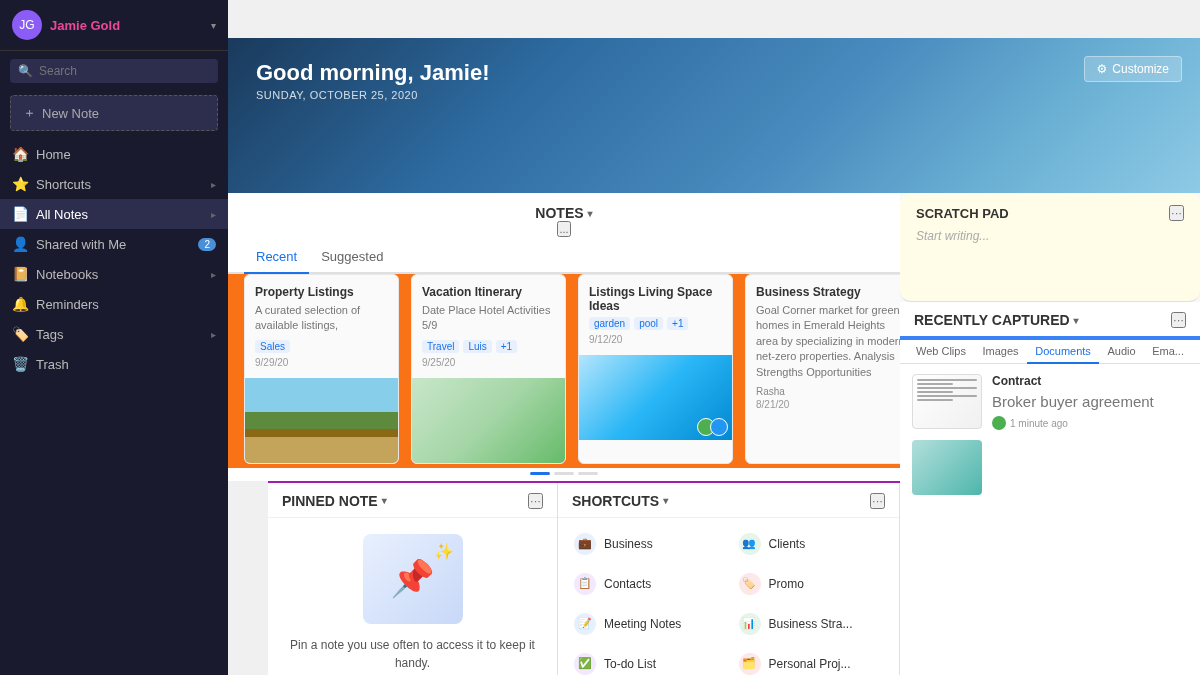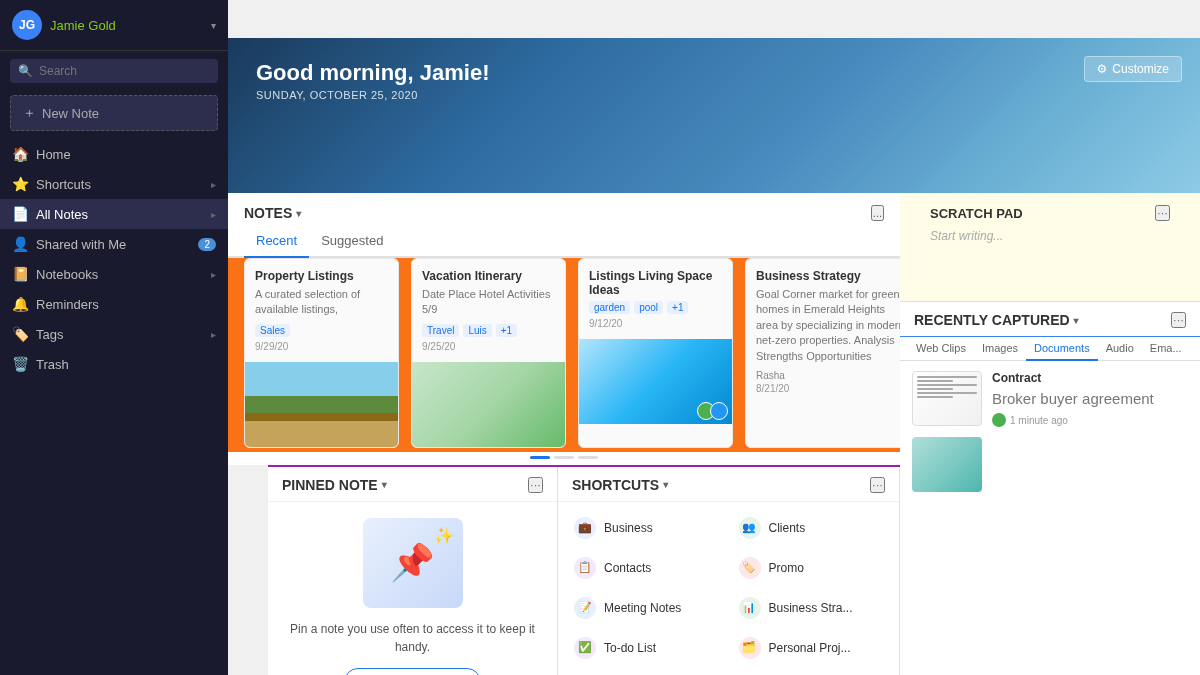--- a/index.html
+++ b/index.html
@@ -18,29 +18,29 @@
     .sidebar-header {
       padding: 10px 12px;
       display: flex;
       align-items: center;
       gap: 8px;
       border-bottom: 1px solid #333;
     }
     .avatar-circle {
       width: 30px; height: 30px;
       border-radius: 50%;
-      background: #3b82f6;
+      background: #8b5cf6;
       display: flex; align-items: center; justify-content: center;
-      color: white; font-size: 12px; font-weight: bold;
+      color: white; font-size: 12px; font-weight: normal;
       flex-shrink: 0;
     }
     .sidebar-username {
-      color: #84cc16;
+      color: #ec4899;
       font-size: 13px;
-      font-weight: 400;
+      font-weight: 700;
     }
     .sidebar-chevron { margin-left: auto; color: #888; font-size: 10px; }
 
     .sidebar-search {
       margin: 8px 10px;
       background: #2d2d4e;
       border-radius: 4px;
       display: flex;
       align-items: center;
       padding: 5px 8px;
@@ -154,20 +154,21 @@
       overflow: hidden;
     }
 
     
     .section-header {
       display: flex;
       align-items: center;
       justify-content: space-between;
       padding: 12px 16px 6px;
       background: white;
+      flex-direction: column;
     }
     .section-title {
       font-size: 14px;
       font-weight: 600;
       color: #333;
       display: flex; align-items: center; gap: 4px;
     }
     .section-more-btn { color: #666; font-size: 11px; cursor: pointer; }
 
     .tabs-row {
@@ -349,23 +350,24 @@
       min-width: 300px;
       display: flex;
       flex-direction: column;
       background: #f8f8f8;
     }
 
     
     .scratch-pad {
       background: #fffde7;
       border-bottom: 1px solid #e0e0e0;
-      padding: 12px 30px;
+      padding: 12px 16px;
       flex-shrink: 0;
       max-height: 220px;
+      border-radius: 11px;
     }
     .scratch-header {
       display: flex; align-items: center; justify-content: space-between;
       margin-bottom: 8px;
     }
     .scratch-title { font-size: 13px; font-weight: 600; color: #333; }
     .scratch-body {
       font-size: 12px;
       color: #aaa;
       font-style: italic;
@@ -376,26 +378,27 @@
     .recently-captured {
       flex: 1;
       display: flex;
       flex-direction: column;
       background: white;
       overflow: hidden;
     }
     .rc-header {
       display: flex; align-items: center; justify-content: space-between;
       padding: 10px 14px 8px;
-      border-bottom: 1px solid #3b82f6;
+      border-bottom: 4px solid #3b82f6;
     }
     .rc-tabs {
       display: flex; gap: 0;
       padding: 0 8px;
       border-bottom: 1px solid #e0e0e0;
+      justify-content: space-between;
     }
     .rc-tab {
       padding: 5px 8px;
       font-size: 11px;
       color: #666;
       cursor: pointer;
       border-bottom: 2px solid transparent;
       margin-bottom: -1px;
     }
     .rc-tab.active { color: #1a73e8; border-bottom-color: #1a73e8; }

